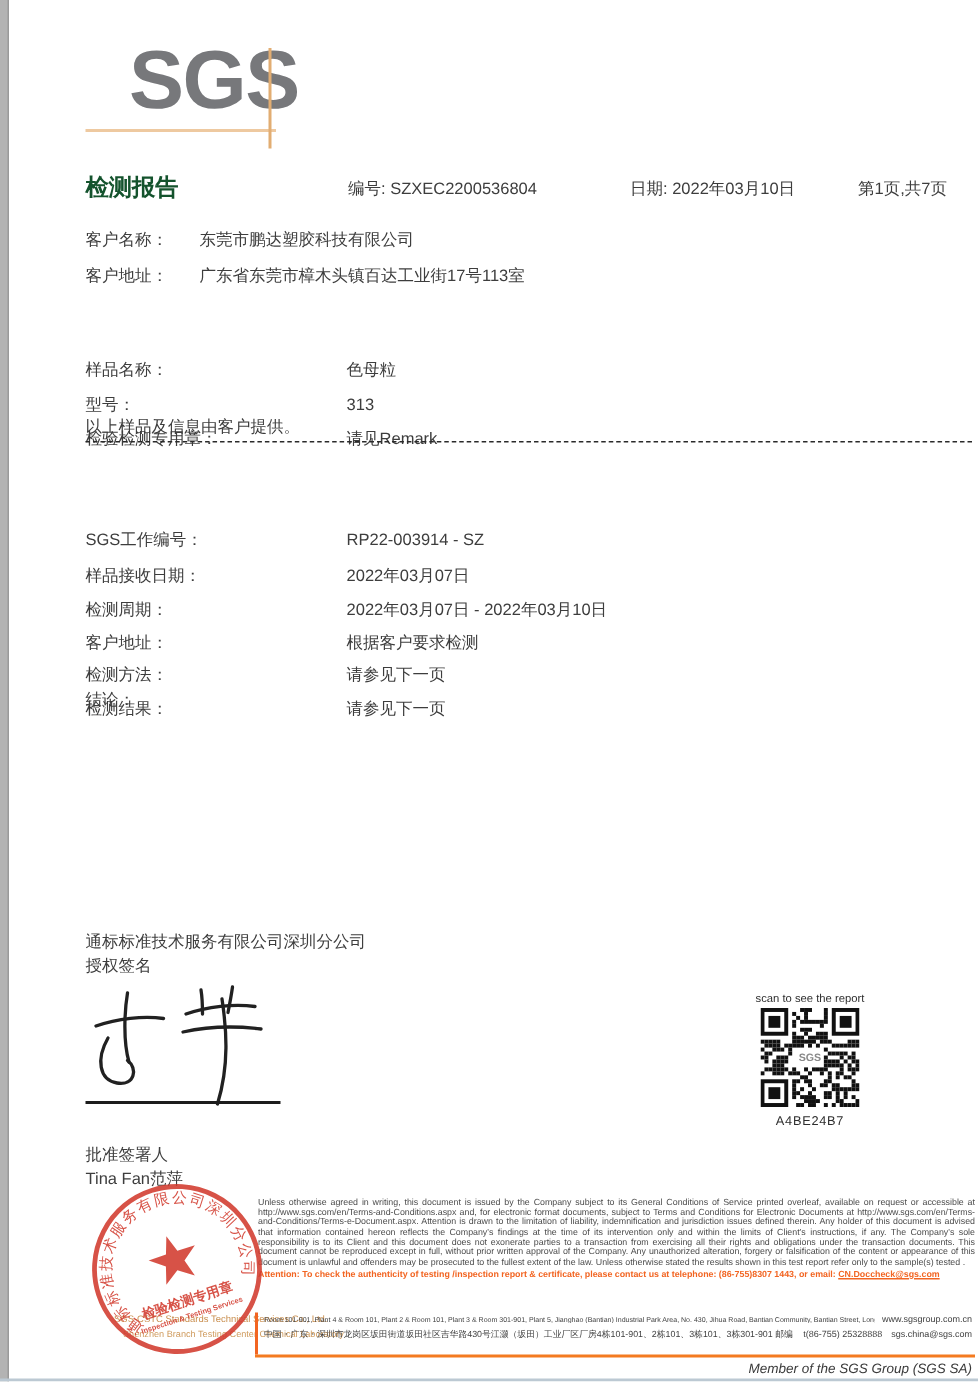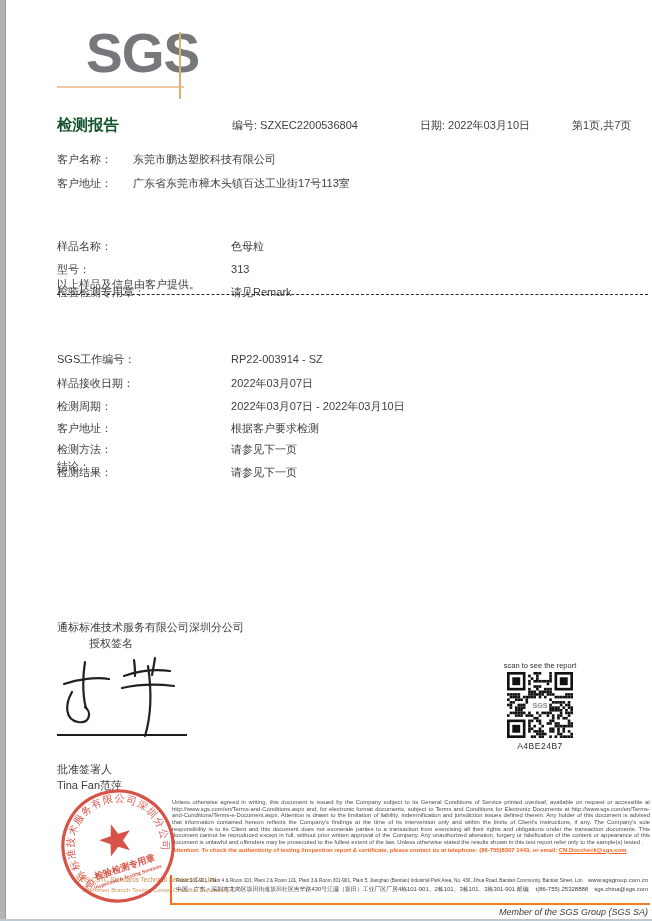--- a/index.html
+++ b/index.html
@@ -32,21 +32,21 @@
   .w171{width:171px;margin-top:28px;}
 
   .dashline{left:57px;top:294px;width:591px;border-top:1.6px dashed #2a2a2a;height:0;}
 
   .concl{left:57px;top:459px;width:592px;display:flex;}
   .concl .lbl{flex:0 0 171px;}
   .concl p{margin:0;flex:1;line-height:19px;}
 
   
   .sig-co{left:57px;top:620px;}
-  .sig-auth{left:57px;top:636px;margin-left:32px;}
+  .sig-auth{left:57px;top:636px;}
   .sig-svg{left:52px;top:650px;}
   .sig-line{left:57px;top:734px;width:130px;height:1.6px;background:#1c1c1c;}
   .sig-name{left:57px;top:778px;}
   .sig-role{left:57px;top:762px;}
 
   
   .qr-block{left:490px;top:661px;width:100px;text-align:center;}
   .qr-caption{font-size:7.5px;color:#2e2e2e;}
   .qr-code-box{width:66px;height:66px;margin:2px auto 1px auto;}
   .qr-id{font-size:8.5px;color:#2e2e2e;letter-spacing:.5px;}

